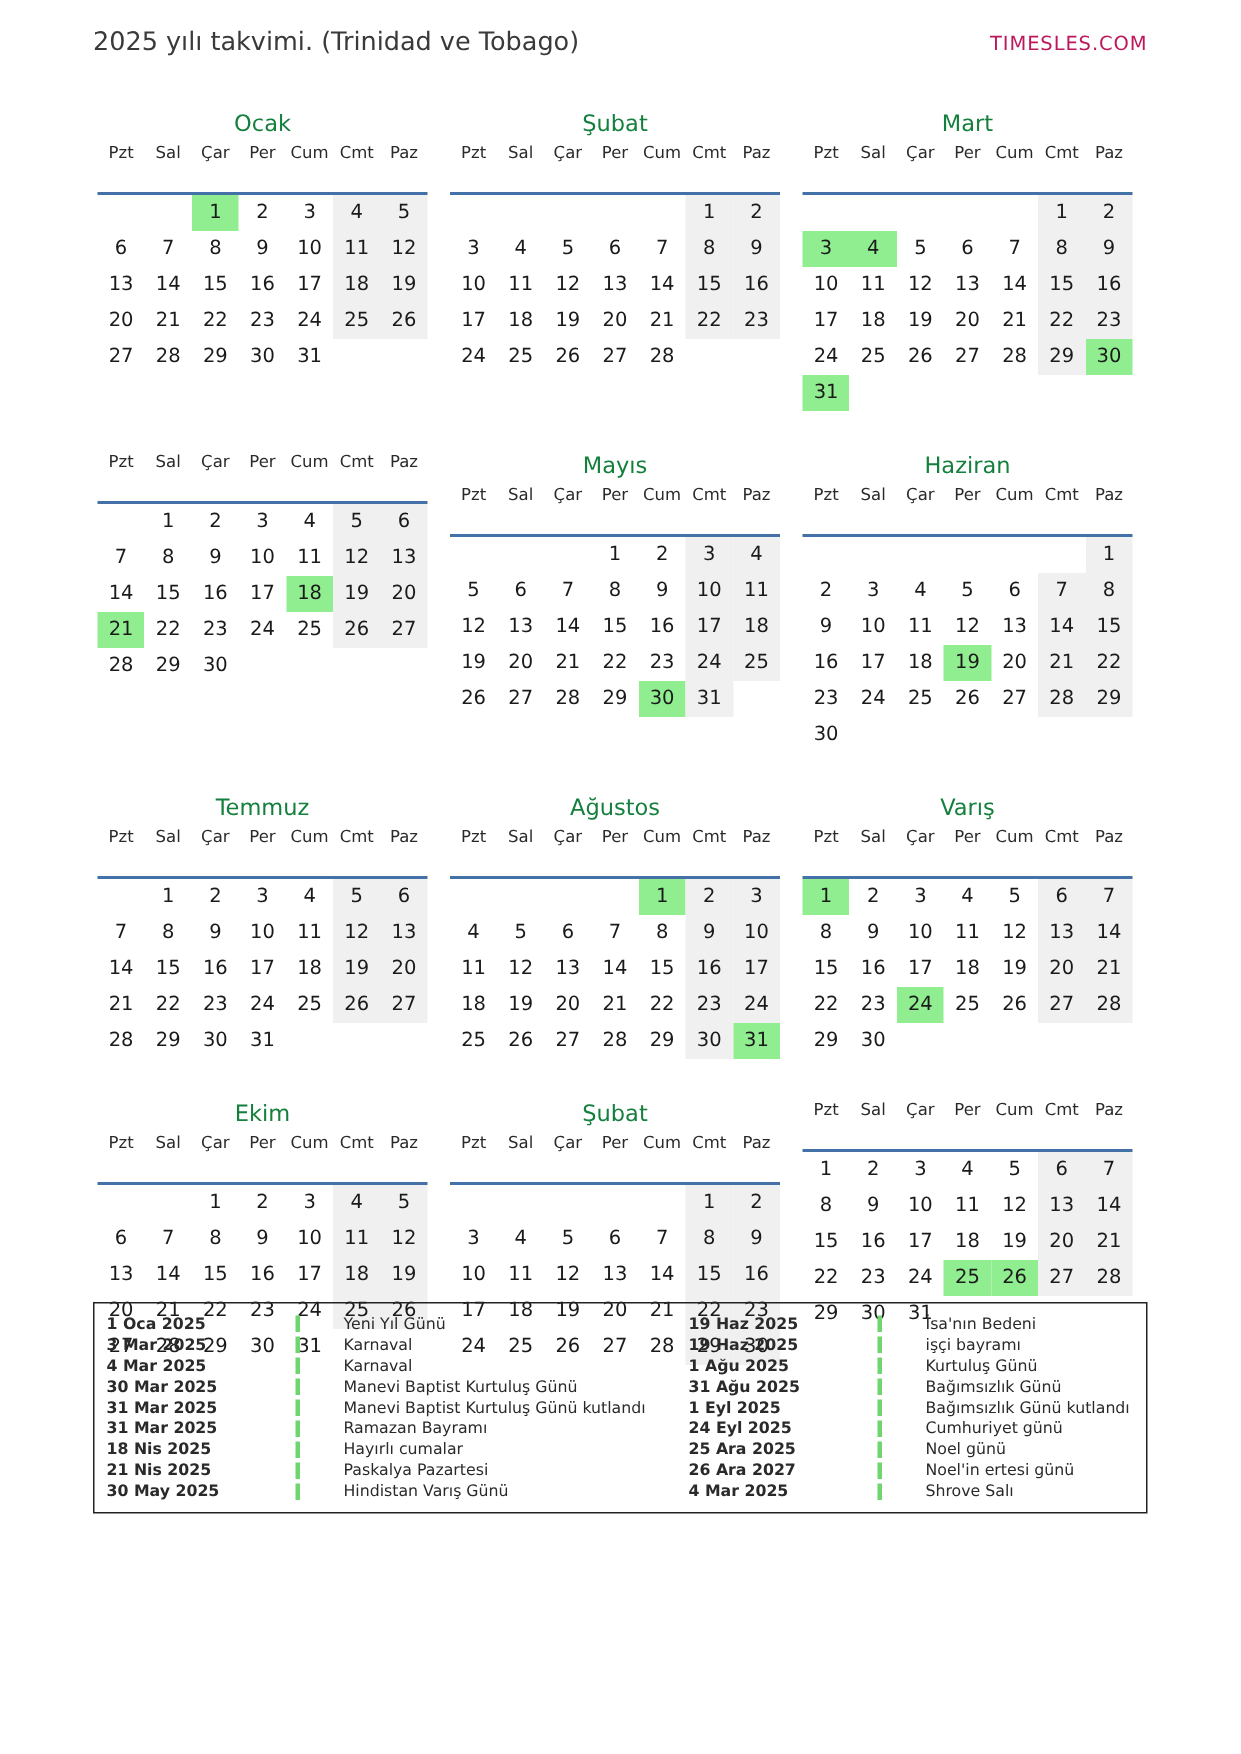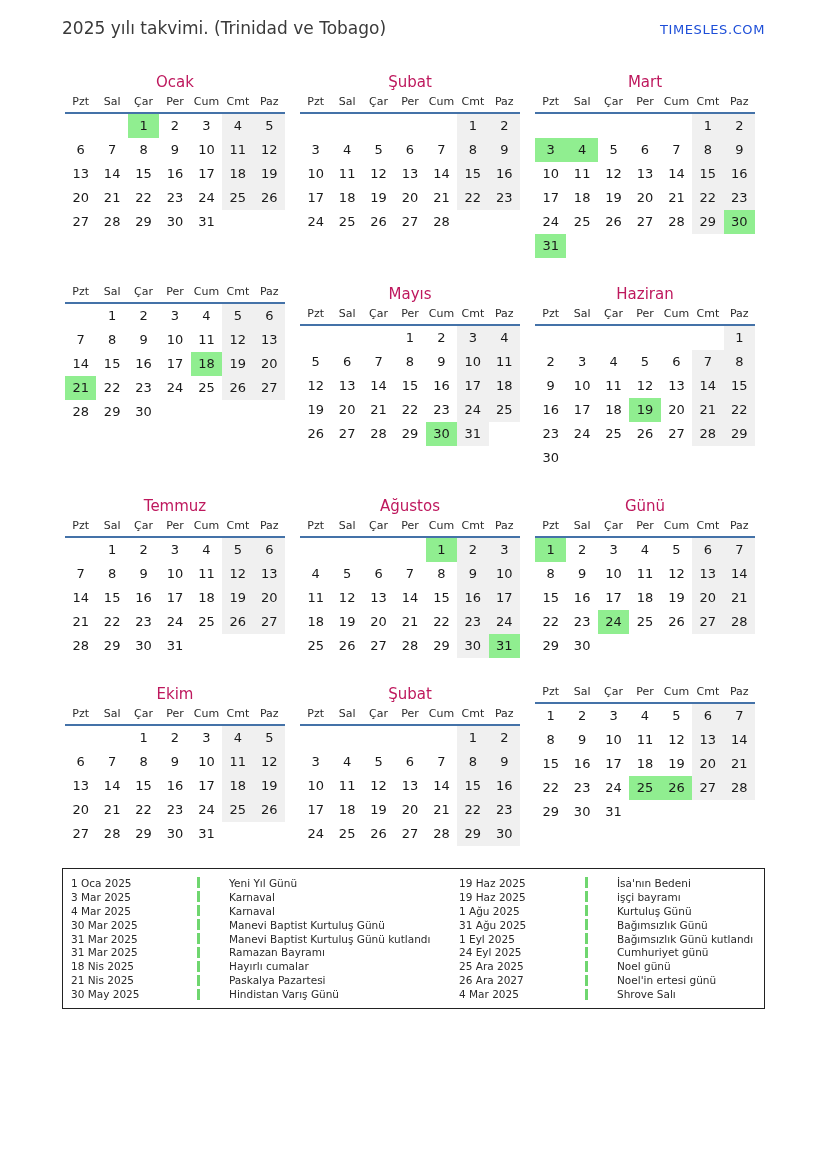--- a/index.html
+++ b/index.html
@@ -5,44 +5,44 @@
   * { box-sizing: border-box; margin: 0; padding: 0; }
   html, body { background: #ffffff; }
   body {
     width: 827px; height: 1169px; position: relative;
     font-family: "DejaVu Sans", "Liberation Sans", sans-serif;
     color: #1f1f1f; overflow: hidden;
   }
   .header { position: absolute; top: 18px; left: 62px; right: 62px;
     display: flex; justify-content: space-between; align-items: baseline; }
   .page-title { font-size: 17px; color: #3a3a3a; font-weight: 400; }
-  .site-link { font-size: 13px; color: #1d4ed8; text-decoration: none;
+  .site-link { font-size: 13px; color: #be185d; text-decoration: none;
     letter-spacing: 0.6px; font-weight: 400; }
 
   .months-grid { position: absolute; top: 72px; left: 65px;
     display: grid; grid-template-columns: repeat(3, 220px);
     column-gap: 15px; row-gap: 26px; align-items: start; }
   .month { width: 220px; }
-  .month-title { text-align: center; color: #be185d; font-size: 15px;
+  .month-title { text-align: center; color: #15803d; font-size: 15px;
     height: 22px; line-height: 20px; }
   .weekday-row { display: grid; grid-template-columns: repeat(7, 1fr);
-    border-bottom: 2px solid #4472a8; padding-bottom: 2px; }
+    border-bottom: 2px solid #4472a8; padding-bottom: 18px; }
   .weekday-row span { text-align: center; font-size: 11px; color: #2a2a2a;
     height: 16px; line-height: 16px; }
   .week-row { display: grid; grid-template-columns: repeat(7, 1fr); }
   .cell { height: 24px; line-height: 24px; text-align: center;
     font-size: 13px; color: #1a1a1a; }
   .cell.wk { background: #f0f0f0; }
   .cell.hl { background: #90ee90; }
 
   .legend-box { position: absolute; top: 868px; left: 62px; width: 703px;
     border: 1.5px solid #222; padding: 7px 8px;
     display: grid; grid-template-columns: 388px 1fr; }
   .legend-entry { display: flex; align-items: center; height: 13.9px; }
-  .l-date { width: 126px; font-size: 10.5px; color: #2a2a2a; flex: 0 0 126px; }
+  .l-date { width: 126px; font-size: 10.5px; color: #2a2a2a; flex: 0 0 126px; font-weight: bold; }
   .l-tick { width: 3px; height: 11px; background: #6fd66f; flex: 0 0 3px;
     margin-right: 7px; }
   .l-name { font-size: 10.5px; color: #2a2a2a; white-space: nowrap; margin-left: 22px; }
 </style>
 </head>
 <body>
 
 <div class="header">
   <div class="page-title">2025 yılı takvimi. (Trinidad ve Tobago)</div>
   <a class="site-link" href="#">TIMESLES.COM</a>
@@ -516,21 +516,21 @@
         <div class="cell">25</div>
         <div class="cell">26</div>
         <div class="cell">27</div>
         <div class="cell">28</div>
         <div class="cell">29</div>
         <div class="cell wk">30</div>
         <div class="cell hl">31</div>
       </div>
     </div>
     <div class="month">
-      <div class="month-title">Günü</div>
+      <div class="month-title">Varış</div>
       <div class="weekday-row">
         <span>Pzt</span>
         <span>Sal</span>
         <span>Çar</span>
         <span>Per</span>
         <span>Cum</span>
         <span>Cmt</span>
         <span>Paz</span>
       </div>
       <div class="week-row">

